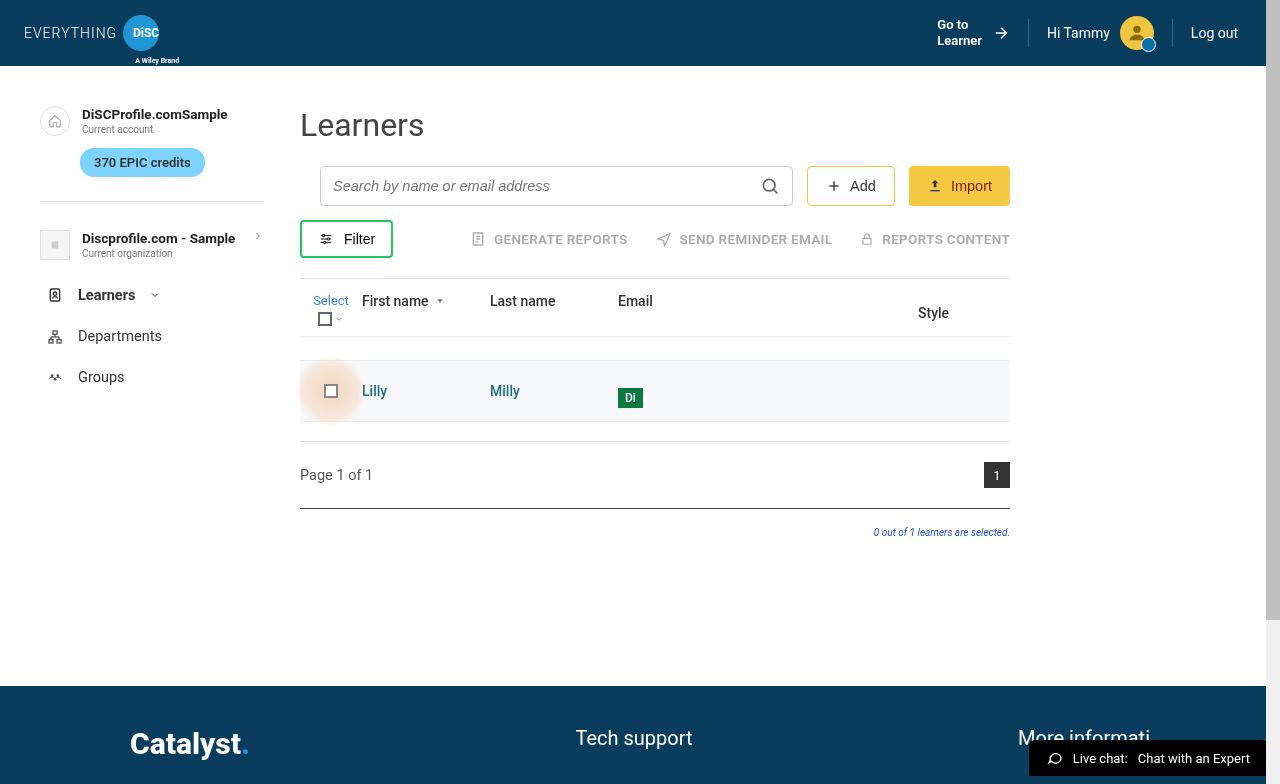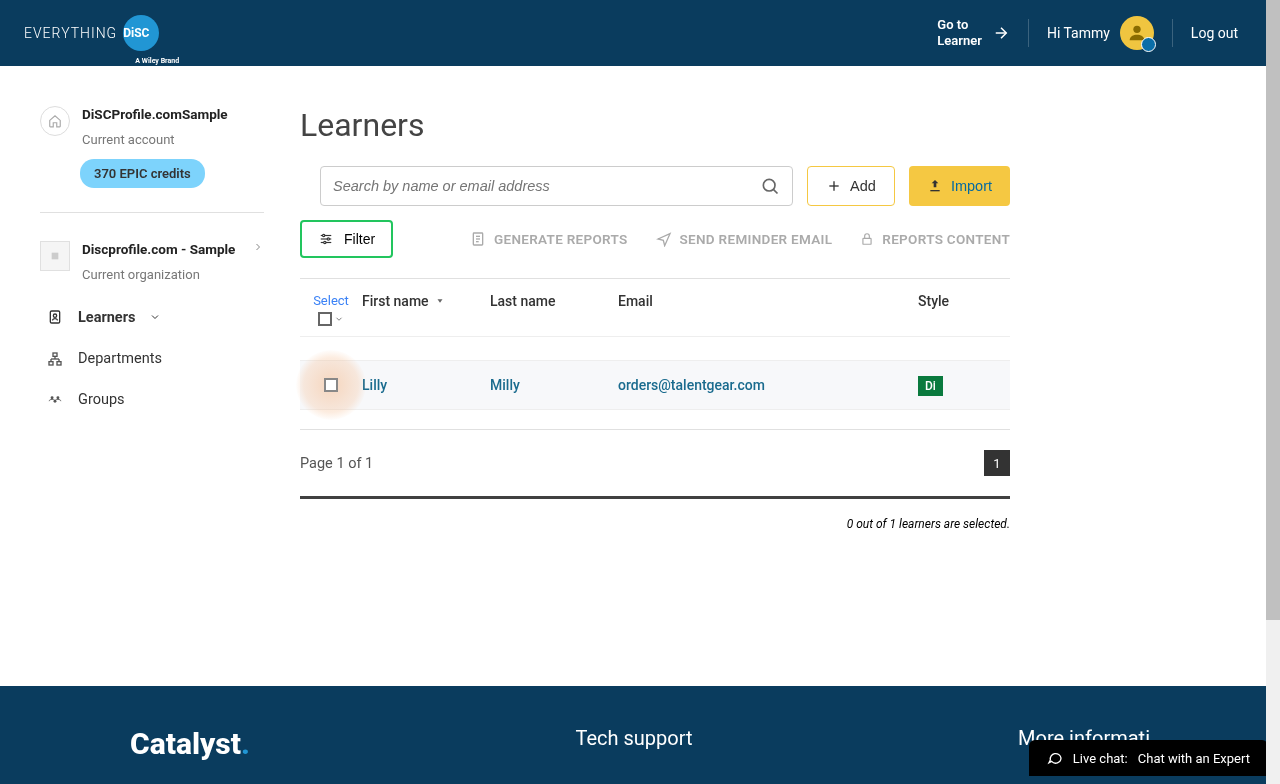--- a/index.html
+++ b/index.html
@@ -1,84 +1,84 @@
 <!DOCTYPE html>
 <html><head>
   <meta charset="utf-8">
   <style>
     * { margin: 0; padding: 0; box-sizing: border-box; }
     body { font-family: -apple-system, BlinkMacSystemFont, 'Segoe UI', Roboto, Arial, sans-serif; font-size: 14px; color: #333; background: #fff; }
     
     .header { background: #0a3c5e; height: 66px; display: flex; align-items: center; justify-content: space-between; padding: 0 24px; }
     .logo { display: flex; align-items: center; gap: 6px; }
     .logo-everything { color: #fff; font-size: 14px; font-weight: 300; letter-spacing: 1px; }
-    .logo-disc { width: 36px; height: 36px; background: #2196d4; border-radius: 50%; display: flex; align-items: center; justify-content: flex-start; color: #fff; font-size: 12px; font-weight: 700; position: relative; }
+    .logo-disc { width: 36px; height: 36px; background: #2196d4; border-radius: 50%; display: flex; align-items: center; justify-content: flex-end; color: #fff; font-size: 12px; font-weight: 700; position: relative; }
     .logo-sub { position: absolute; bottom: -14px; right: -20px; color: #fff; font-size: 7px; white-space: nowrap; }
     .header-right { display: flex; align-items: center; gap: 0; }
     .header-item { color: #fff; padding: 0 18px; display: flex; align-items: center; gap: 10px; height: 40px; cursor: pointer; font-size: 14px; }
     .header-sep { width: 1px; height: 28px; background: rgba(255,255,255,0.2); }
     .avatar { width: 34px; height: 34px; border-radius: 50%; background: #f0c540; position: relative; display: flex; align-items: center; justify-content: center; }
     .avatar-badge { position: absolute; bottom: -2px; right: -2px; width: 15px; height: 15px; background: #0a6ea8; border-radius: 50%; border: 1px solid #fff; }
     
     .container { display: flex; max-width: 1280px; margin: 0 auto; min-height: 620px; }
     
     .sidebar { width: 280px; padding: 40px 16px 24px 40px; }
     .account-box { display: flex; gap: 12px; margin-bottom: 12px; }
     .account-icon { width: 30px; height: 30px; border: 1px solid #ddd; border-radius: 50%; display: flex; align-items: center; justify-content: center; flex-shrink: 0; }
     .account-title { font-weight: 700; font-size: 13.5px; color: #222; }
-    .account-sub { font-size: 13px; color: #777; margin-top: 10px; }
+    .account-sub { font-size: 10px; color: #777; margin-top: 2px; }
     .credits-badge { background: #7dd3fc; color: #333; padding: 7px 14px; border-radius: 14px; font-size: 13px; font-weight: 600; display: inline-block; margin-left: 40px; }
     .sidebar-hr { border: none; border-top: 1px solid #e0e0e0; margin: 24px 0; }
     .org-box { display: flex; gap: 12px; padding: 4px 0; cursor: pointer; margin-bottom: 10px; }
     .org-icon { width: 30px; height: 30px; border: 1px solid #e0e0e0; background: #f5f5f5; display: flex; align-items: center; justify-content: center; flex-shrink: 0; }
     .org-chevron { margin-left: auto; }
     .nav-item { display: flex; align-items: center; gap: 14px; padding: 12px 6px; cursor: pointer; color: #333; font-size: 14.5px; }
     .nav-item.active { font-weight: 700; }
     .nav-icon { width: 18px; display: flex; align-items: center; justify-content: center; }
     
     .main { flex: 1; padding: 40px 30px 40px 20px; max-width: 760px; }
     .page-title { font-size: 32px; font-weight: 400; color: #444; margin-bottom: 22px; }
     .search-row { display: flex; gap: 14px; margin-bottom: 14px; padding-left: 20px; }
     .search-box { flex: 1; border: 1px solid #ccc; border-radius: 4px; display: flex; align-items: center; padding: 0 12px; height: 40px; }
     .search-input { flex: 1; border: none; outline: none; font-size: 14.5px; font-style: italic; color: #666; background: transparent; }
     .btn { height: 40px; padding: 0 18px; border-radius: 4px; display: flex; align-items: center; gap: 8px; font-size: 14.5px; cursor: pointer; border: none; }
     .btn-add { background: #fff; border: 1px solid #f5c842; color: #333; }
-    .btn-import { background: #f5c842; color: #0369a1; font-weight: 500; }
+    .btn-import { background: #f5c842; color: #7f1d1d; font-weight: 500; }
     
     .alert { background: #d4ecf5; border: 1px solid #b8dce8; border-radius: 4px; padding: 12px 14px; display: flex; align-items: center; gap: 12px; color: #1a6b8e; margin-bottom: 28px; font-size: 14.5px; }
     .alert-close { margin-left: auto; cursor: pointer; color: #1a6b8e; font-size: 18px; }
     
     .actions-row { display: flex; align-items: center; gap: 28px; margin-bottom: 20px; }
     .filter-btn { border: 2px solid #22c55e; background: #fff; padding: 9px 16px; border-radius: 4px; display: flex; align-items: center; gap: 10px; font-size: 14px; font-weight: 500; cursor: pointer; }
     .action-btn { display: flex; align-items: center; gap: 8px; color: #aaa; font-size: 13.5px; font-weight: 600; letter-spacing: 0.3px; cursor: default; }
     
     .table-hr { border: none; border-top: 1px solid #e0e0e0; }
     .table-head { display: flex; padding: 14px 0 10px 0; align-items: flex-start; }
     .col-select { width: 62px; text-align: center; }
     .col-select-label { font-size: 13px; color: #3b82f6; margin-bottom: 4px; }
     .checkbox-wrap { display: flex; align-items: center; justify-content: center; gap: 2px; }
     .checkbox { width: 14px; height: 14px; border: 2px solid #666; display: inline-block; }
     .col-fname { width: 128px; }
     .col-lname { width: 128px; }
     .col-email { width: 300px; }
-    .col-style { width: 80px; }
+    .col-style { width: 80px; margin-top: 12px; }
     .th { font-size: 14px; font-weight: 500; color: #333; display: flex; align-items: center; gap: 6px; }
     
     .table-row { display: flex; align-items: center; padding: 16px 0; background: #f7f8fa; border-top: 1px solid #eee; }
     .row-checkbox-area { width: 62px; display: flex; align-items: center; justify-content: center; position: relative; }
     .highlight-circle { position: absolute; width: 70px; height: 70px; border-radius: 50%; background: radial-gradient(circle, rgba(245,180,130,0.5) 0%, rgba(245,180,130,0.25) 55%, rgba(245,180,130,0) 72%); z-index: 0; }
     .row-checkbox { width: 14px; height: 14px; border: 2px solid #888; position: relative; z-index: 1; background: #fff; }
     .cell { font-size: 14px; }
     .cell-link { color: #1a6b8e; font-weight: 500; }
     .style-badge { background: #0a7a3e; color: #fff; padding: 3px 7px; font-size: 12px; font-weight: 500; }
     
-    .pagination-row { display: flex; align-items: center; justify-content: space-between; padding: 20px 0; border-bottom: 3px solid #404040; }
+    .pagination-row { display: flex; align-items: center; justify-content: space-between; padding: 20px 0; border-bottom: 1px solid #404040; }
     .page-text { color: #555; font-size: 14.5px; }
     .page-num { width: 26px; height: 26px; background: #333; color: #fff; display: flex; align-items: center; justify-content: center; font-size: 13px; }
-    .selection-status { text-align: right; font-style: italic; color: #000000; margin-top: 18px; font-size: 12px; }
+    .selection-status { text-align: right; font-style: italic; color: #1d4ed8; margin-top: 18px; font-size: 10px; }
     
     .footer { background: #0a3c5e; padding: 40px 130px 40px 130px; display: flex; justify-content: space-between; color: #fff; overflow: hidden; height: 100px; }
     .footer-logo { font-size: 30px; font-weight: 800; color: #fff; }
     .footer-logo .dot { color: #2196d4; }
     .footer-col { font-size: 20px; font-weight: 400; }
     
     .chat-widget { position: fixed; bottom: 8px; right: 12px; background: #000; color: #fff; padding: 10px 18px; border-radius: 6px 6px 0 0; display: flex; align-items: center; gap: 10px; font-size: 13px; cursor: pointer; }
     
     .scrollbar { position: fixed; right: 0; top: 0; bottom: 0; width: 14px; background: #f0f0f0; }
     .scrollbar-thumb { width: 14px; height: 620px; background: #c0c0c0; }
@@ -312,21 +312,20 @@
 
     <div style="height:24px; border-top:1px solid #eee;"></div>
 
     <div class="table-row">
       <div class="row-checkbox-area">
         <div class="highlight-circle"></div>
         <span class="row-checkbox"></span>
       </div>
       <div class="cell cell-link col-fname">Lilly</div>
       <div class="cell cell-link col-lname">Milly</div>
-      <div class="cell cell-link col-email">orders@talentgear.com</div>
       <div class="col-style">
         <span class="style-badge">Di</span>
       </div>
     </div>
 
     <div style="height:20px; border-top:1px solid #eee;"></div>
     <hr class="table-hr">
 
     <div class="pagination-row">
       <span class="page-text">Page 1 of 1</span>

